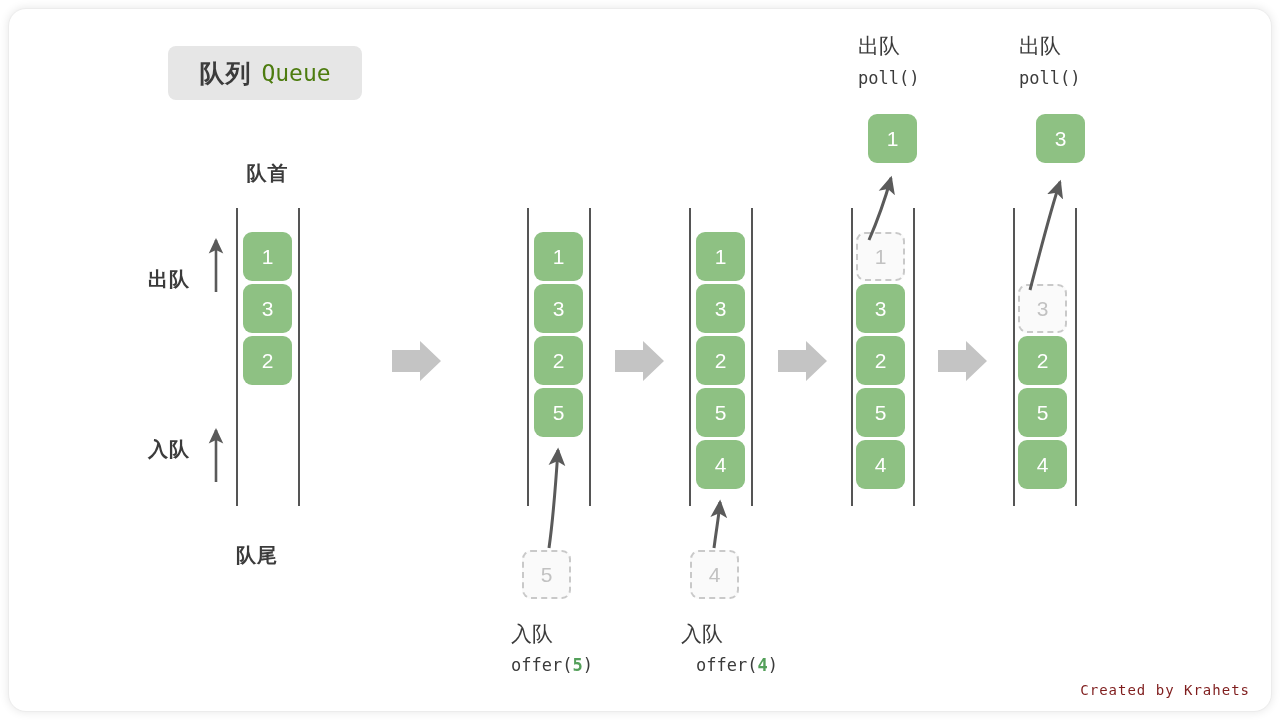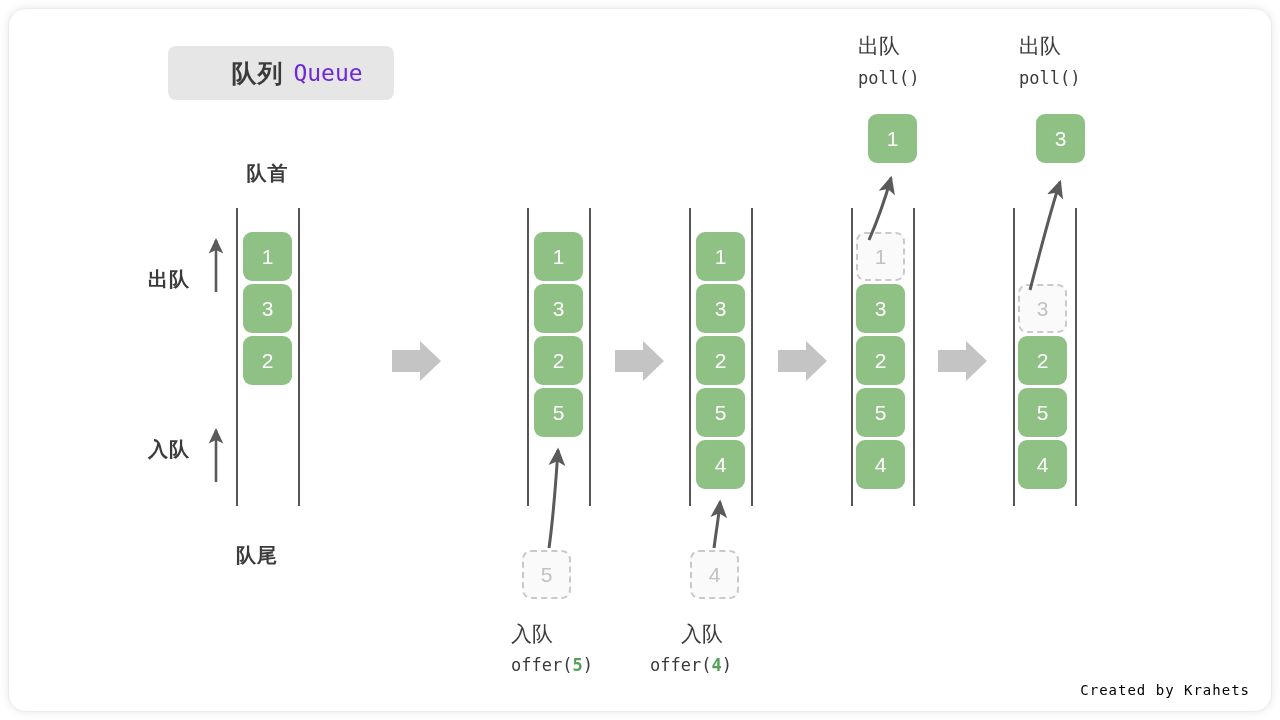--- a/index.html
+++ b/index.html
@@ -38,32 +38,31 @@
     left: 168px;
     top: 46px;
     width: 194px;
     height: 54px;
     background: #e6e6e6;
     border-radius: 8px;
     display: flex;
     align-items: center;
     justify-content: center;
     gap: 10px;
-    padding-left: 32px;
   }
   .title-cn {
     font-size: 25px;
     font-weight: bold;
     color: #3b3b3b;
     letter-spacing: 1px;
   }
   .title-en {
     font-family: "DejaVu Sans Mono", monospace;
     font-size: 23px;
-    color: #6d28d9;
+    color: #4d7c0f;
   }
 
   
   .cn-label {
     font-size: 20px;
     font-weight: bold;
     color: #3b3b3b;
     letter-spacing: 1px;
     white-space: nowrap;
   }
@@ -104,21 +103,21 @@
     border: 2px dashed #c9c9c9;
     color: #c2c2c2;
   }
 
   
   .watermark {
     right: 30px;
     bottom: 22px;
     font-family: "DejaVu Sans Mono", monospace;
     font-size: 14px;
-    color: #000000;
+    color: #7f1d1d;
     letter-spacing: 1px;
   }
 
   svg.overlay {
     position: absolute;
     left: 0;
     top: 0;
     width: 1280px;
     height: 720px;
     pointer-events: none;
@@ -159,21 +158,21 @@
 
   <div class="abs rail" style="left:689px; top:208px; height:298px;"></div>
   <div class="abs rail" style="left:751px; top:208px; height:298px;"></div>
   <div class="abs cell" style="left:696px; top:232px;">1</div>
   <div class="abs cell" style="left:696px; top:284px;">3</div>
   <div class="abs cell" style="left:696px; top:336px;">2</div>
   <div class="abs cell" style="left:696px; top:388px;">5</div>
   <div class="abs cell" style="left:696px; top:440px;">4</div>
   <div class="abs cell ghost" style="left:690px; top:550px;">4</div>
   <div class="abs op-cn" style="left:681px; top:620px;">入队</div>
-  <div class="abs op-code" style="left:650px; top:655px;">offer(<span class="arg">4</span>)</div>
+  <div class="abs op-code" style="left:696px; top:655px;">offer(<span class="arg">4</span>)</div>
 
   <div class="abs op-cn" style="left:858px; top:32px;">出队</div>
   <div class="abs op-code" style="left:858px; top:68px;">poll()</div>
   <div class="abs cell" style="left:868px; top:114px;">1</div>
   <div class="abs rail" style="left:851px; top:208px; height:298px;"></div>
   <div class="abs rail" style="left:913px; top:208px; height:298px;"></div>
   <div class="abs cell ghost" style="left:856px; top:232px;">1</div>
   <div class="abs cell" style="left:856px; top:284px;">3</div>
   <div class="abs cell" style="left:856px; top:336px;">2</div>
   <div class="abs cell" style="left:856px; top:388px;">5</div>

